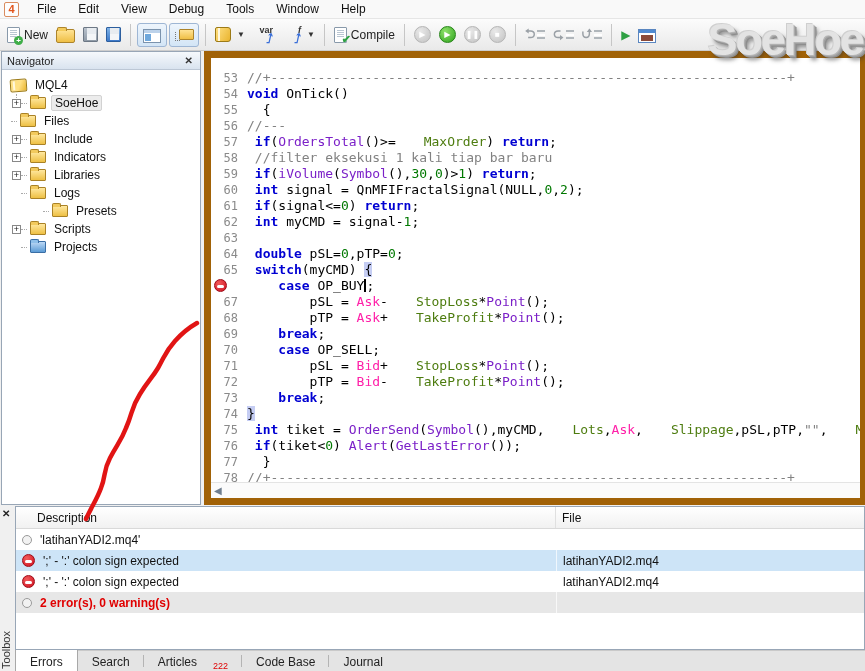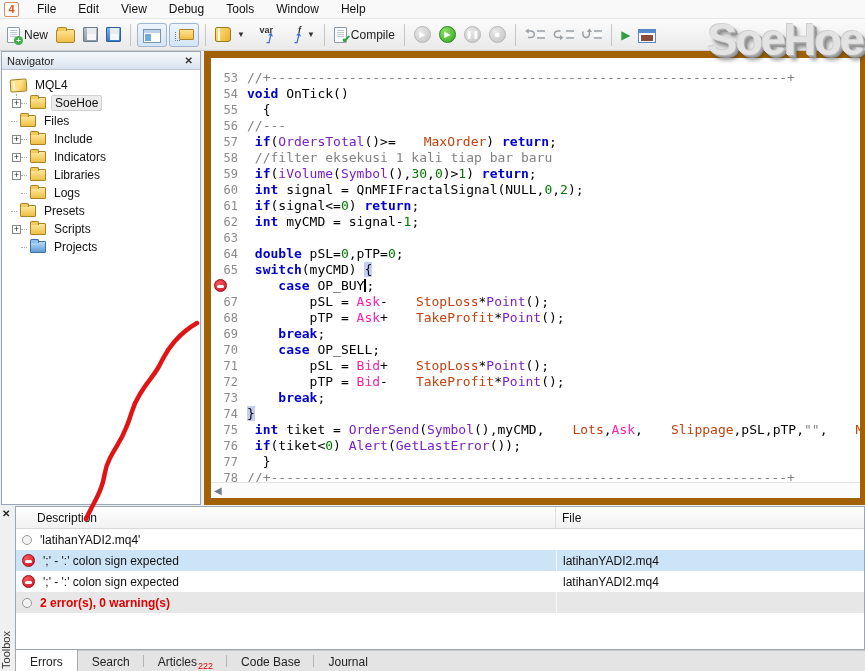--- a/index.html
+++ b/index.html
@@ -75,21 +75,21 @@
   .editor { position:absolute; left:204px; top:51px; width:663px; height:454px; background:#fff; border:7px solid #a16207; overflow:hidden; }
   .code { position:absolute; inset:0 0 16px 0; padding-top:12px; font-family:"DejaVu Sans Mono","Liberation Mono",monospace; font-size:13px; line-height:16px; white-space:pre; overflow:hidden; }
   .cl { display:flex; height:16px; }
   .ln { width:36px; flex:none; text-align:right; color:#8a8a8a; padding-right:9px; font-size:12px; position:relative; }
   .ln .err-dot { position:absolute; left:3px; top:1px; }
   .lc { flex:1; color:#000; }
   .k { color:#0000d2; font-weight:bold; }
   .f { color:#7b20c8; }
   .c { color:#828282; }
   .n { color:#007800; }
-  .m { color:#c2410c;padding-left:28px; }
+  .m { color:#4d7c0f;padding-left:28px; }
   .p { color:#ff1fa8; }
   .s { color:#828282; }
   .hl { background:#c5cdf3; }
   .caret { display:inline-block; width:0; border-left:2px solid #000; height:13px; vertical-align:-2px; }
   .hscroll { position:absolute; left:0; right:0; bottom:0; height:16px; background:#fbfbfb; border-top:1px solid #e4e4e4; display:flex; align-items:center; }
   .hscroll .arr { color:#6f7e8f; font-size:10px; padding-left:3px; }
 
   
   .err-dot { width:13px; height:13px; border-radius:50%; background:radial-gradient(circle at 35% 30%, #f25a5a, #cf1020); border:1px solid #9e0a16; position:relative; display:inline-block; flex:none; }
   .err-dot:after { content:""; position:absolute; left:2px; right:2px; top:5px; height:3px; background:#fff; border-radius:2px; }
@@ -108,21 +108,21 @@
   .err-row .cell-desc { width:540px; flex:none; display:flex; align-items:center; gap:8px; padding-left:6px; height:100%; }
   .err-row .cell-file { flex:1; padding-left:6px; height:100%; display:flex; align-items:center; border-left:1px solid rgba(255,255,255,.7); }
   .err-row.selected { background:#cde4f7; }
   .err-row.summary { background:#e7e7e7; }
   .err-row.summary .cell-desc { color:#e00000; font-weight:bold; }
 
   .tabbar { position:absolute; left:15px; right:0; bottom:0; height:21px; background:#e4e4e4; border-top:1px solid #c9c9c9; display:flex; font-size:12px; color:#222; }
   .tab { padding:4px 14px 4px 14px; position:relative; }
   .tab.active { background:#fff; border-left:1px solid #a8a8a8; border-right:1px solid #a8a8a8; margin-top:-1px; padding-top:5px; }
   .tab:not(.active):not(:last-child):after { content:""; position:absolute; right:0; top:4px; bottom:4px; border-right:1px solid #b4b4b4; }
-  .tab .badge { color:#e00000; font-size:9px; vertical-align:-3px; margin-left:1px; }
+  .tab .badge { color:#e00000; font-size:9px; vertical-align:-3px; margin-left:16px; }
 
   
   .annotation { position:absolute; inset:0; z-index:50; pointer-events:none; }
 </style>
 </head>
 <body>
 
 <div class="window">
 
   <div class="menubar">
@@ -257,21 +257,21 @@
           <span class="stub"></span>
           <span class="i-folder"></span>
           <span class="tree-label">Libraries</span>
         </div>
         <div class="tree-row" style="padding-left: 10px;">
           <span class="exp-space"></span>
           <span class="stub"></span>
           <span class="i-folder"></span>
           <span class="tree-label">Logs</span>
         </div>
-        <div class="tree-row" style="padding-left: 0;">
+        <div class="tree-row" style="padding-left: 26px; margin-left: 6px;">
           <span class="exp-space"></span>
           <span class="stub"></span>
           <span class="i-folder"></span>
           <span class="tree-label">Presets</span>
         </div>
         <div class="tree-row" style="padding-left: 10px;">
           <span class="expander">+</span>
           <span class="stub"></span>
           <span class="i-folder"></span>
           <span class="tree-label">Scripts</span>

